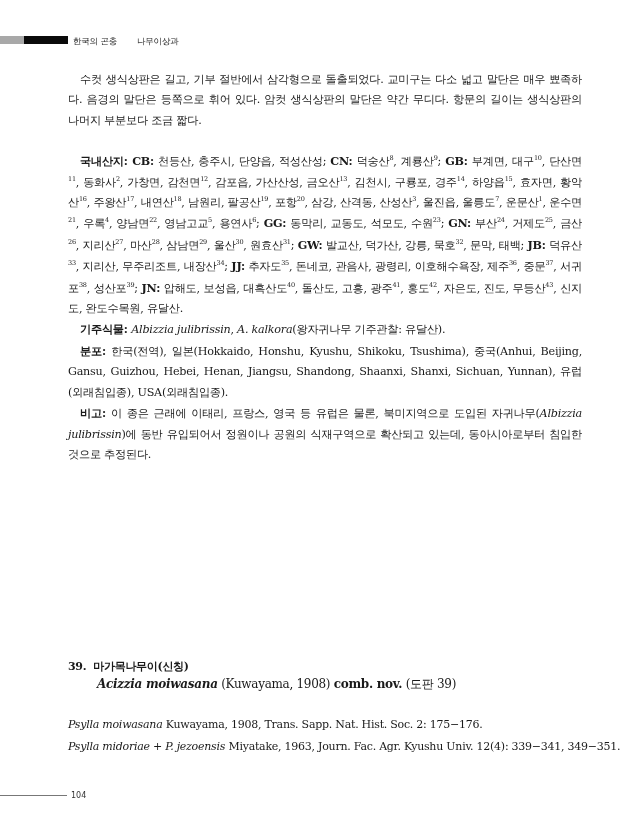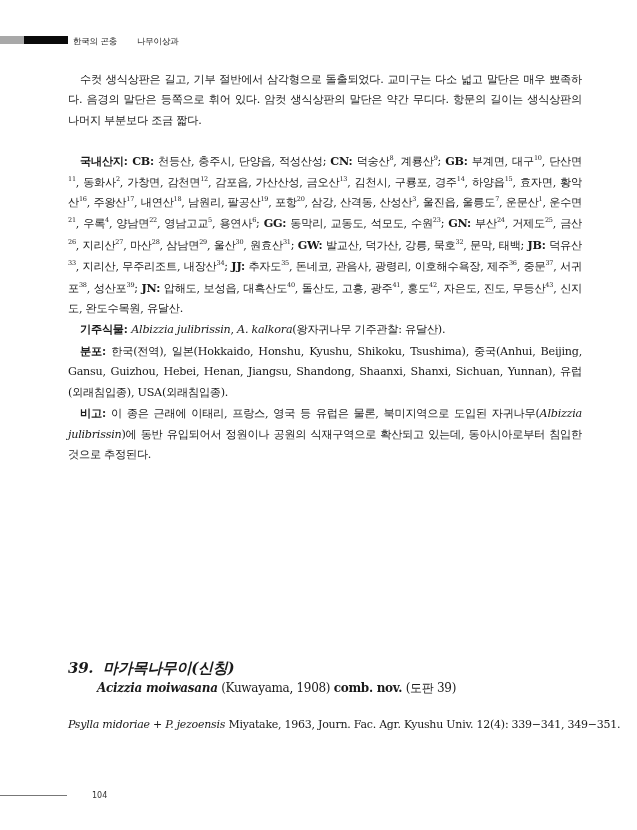--- a/index.html
+++ b/index.html
@@ -13,28 +13,28 @@
   .hdr .t2 { margin-left:20px; }
   .body { position:absolute; left:68px; top:70px; width:514px; font-size:11.2px; line-height:20.4px;
           letter-spacing:-0.25px; }
   .body p { margin:0; text-align:justify; }
   .ind { text-indent:12px; }
   b { font-weight:bold; }
   i { font-style:italic; }
   sup { font-size:6.5px; vertical-align:5px; line-height:0; }
   .gap { height:20px; }
   .species { position:absolute; left:68px; top:659px; width:520px; }
-  .species .num { font-size:15px; font-weight:bold; letter-spacing:-0.3px;font-style:italic; }
+  .species .num { font-size:11px; font-weight:bold; letter-spacing:-0.3px; }
   .species .sci { font-size:12px; margin-left:29px; margin-top:2px; letter-spacing:-0.3px; }
   .refs { position:absolute; left:68px; top:714px; width:540px; font-size:11px; line-height:22px;
           letter-spacing:-0.25px; }
   .refs p { margin:0; white-space:nowrap; }
   .foot { position:absolute; top:791px; left:0; display:flex; align-items:center; }
   .foot .line { width:67px; height:1px; background:#777; }
-  .foot .pg { font-family:"DejaVu Sans","Liberation Sans",sans-serif; font-size:8px; color:#333; margin-left:25px; }
+  .foot .pg { font-family:"DejaVu Sans","Liberation Sans",sans-serif; font-size:8px; color:#333; margin-left:4px; }
 </style>
 </head>
 <body>
 
 <div class="hdr">
   <div class="gray"></div>
   <div class="black"></div>
   <span class="t">한국의 곤충</span>
   <span class="t t2">나무이상과</span>
 </div>
@@ -63,19 +63,20 @@
   </div>
   <div class="sci">
     <b><i>Acizzia moiwasana</i></b>
     <span>(Kuwayama, 1908)</span>
     <b>comb. nov.</b>
     <span>(도판 39)</span>
   </div>
 </div>
 
 <div class="refs">
+  <p><i>Psylla moiwasana</i> <span>Kuwayama, 1908, Trans. Sapp. Nat. Hist. Soc. 2: 175−176.</span></p>
   <p><i>Psylla midoriae + P. jezoensis</i> <span>Miyatake, 1963, Journ. Fac. Agr. Kyushu Univ. 12(4): 339−341, 349−351.</span></p>
 </div>
 
 <div class="foot">
   <div class="line"></div>
   <span class="pg">104</span>
 </div>
 
 </body></html>

